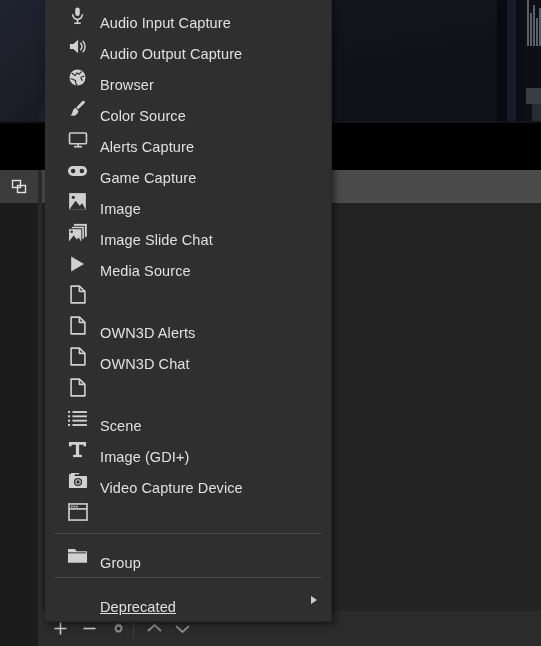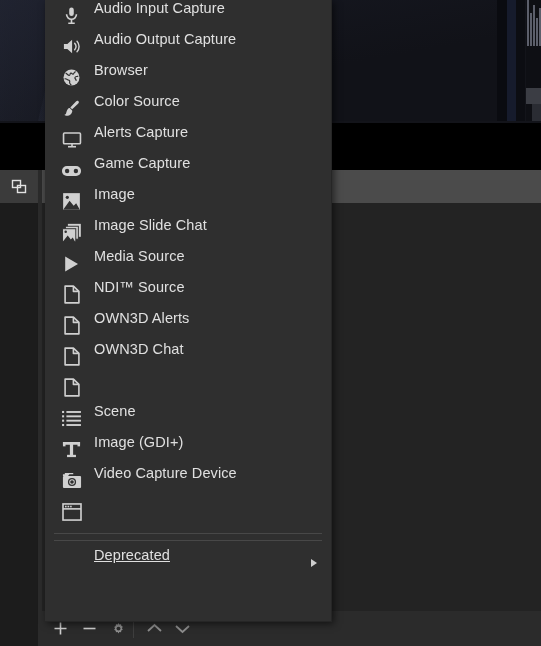--- a/index.html
+++ b/index.html
@@ -131,22 +131,22 @@
   
   .menu {
     position: absolute; left: 45px; top: 0; width: 286px; height: 621px;
     background: #2f2f2f;
     box-shadow: 2px 2px 7px rgba(0,0,0,0.55);
     border-right: 1px solid #262626;
     border-bottom: 1px solid #262626;
   }
   .menu-item {
     position: relative; height: 31px;
-    display: flex; align-items: flex-start;
-    padding-left: 11px;
+    display: flex; align-items: flex-end;
+    padding-left: 17px;
     box-sizing: border-box;
     cursor: default;
   }
   .menu-item .mi-icon {
     width: 31px; min-width: 31px; height: 31px;
     display: flex; align-items: center; justify-content: center;
     color: #d0d0d0;
   }
   .menu-item .mi-label {
     color: #e0e0e0;
@@ -393,21 +393,20 @@
         </span>
         <span class="mi-label">Media Source</span>
       </div>
       <div class="menu-item">
         <span class="mi-icon">
           <svg width="16" height="19" viewBox="0 0 16 19">
             <path d="M1.1 1.1h8.3l5.5 5.3v11.5H1.1z" fill="none" stroke="#d0d0d0" stroke-width="1.6" stroke-linejoin="round"></path>
             <path d="M9.4 1.1v5.3h5.5" fill="none" stroke="#d0d0d0" stroke-width="1.6" stroke-linejoin="round"></path>
           </svg>
         </span>
-        <span class="mi-label">NDI™ Source</span>
       </div>
       <div class="menu-item">
         <span class="mi-icon">
           <svg width="16" height="19" viewBox="0 0 16 19">
             <path d="M1.1 1.1h8.3l5.5 5.3v11.5H1.1z" fill="none" stroke="#d0d0d0" stroke-width="1.6" stroke-linejoin="round"></path>
             <path d="M9.4 1.1v5.3h5.5" fill="none" stroke="#d0d0d0" stroke-width="1.6" stroke-linejoin="round"></path>
           </svg>
         </span>
         <span class="mi-label">OWN3D Alerts</span>
       </div>
@@ -478,20 +477,29 @@
             <path d="M1 6.2h19" stroke="#d0d0d0" stroke-width="1.7"></path>
             <g fill="#d0d0d0">
               <rect x="3.1" y="2.9" width="1.7" height="1.7"></rect>
               <rect x="5.8" y="2.9" width="1.7" height="1.7"></rect>
               <rect x="8.5" y="2.9" width="1.7" height="1.7"></rect>
             </g>
           </svg>
         </span>
       </div>
       <div class="menu-sep"></div>
+      <div class="menu-item">
+        <span class="mi-icon">
+          <svg width="21" height="17" viewBox="0 0 22 18">
+            <path d="M0.9 2.2h7.3l2 2.3h10.9v12.2H0.9z" fill="#d0d0d0"></path>
+            <path d="M0.9 6.2h19.2" stroke="#2f2f2f" stroke-width="1"></path>
+          </svg>
+        </span>
+        <span class="mi-label">Group</span>
+      </div>
       <div class="menu-sep"></div>
       <div class="menu-item no-icon">
         <span class="mi-label">Deprecated</span>
         <span class="mi-sub-arrow"></span>
       </div>
     </div>
 
 </div>
 
 </body></html>

